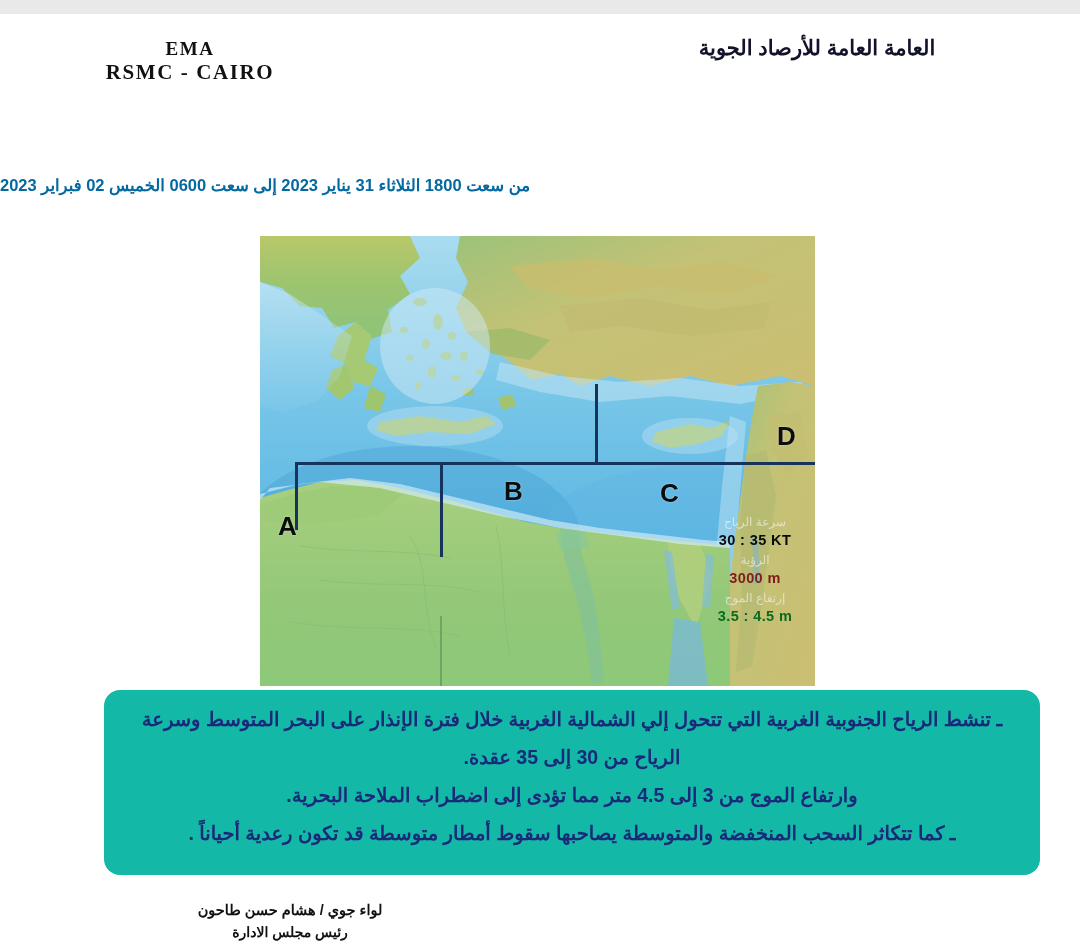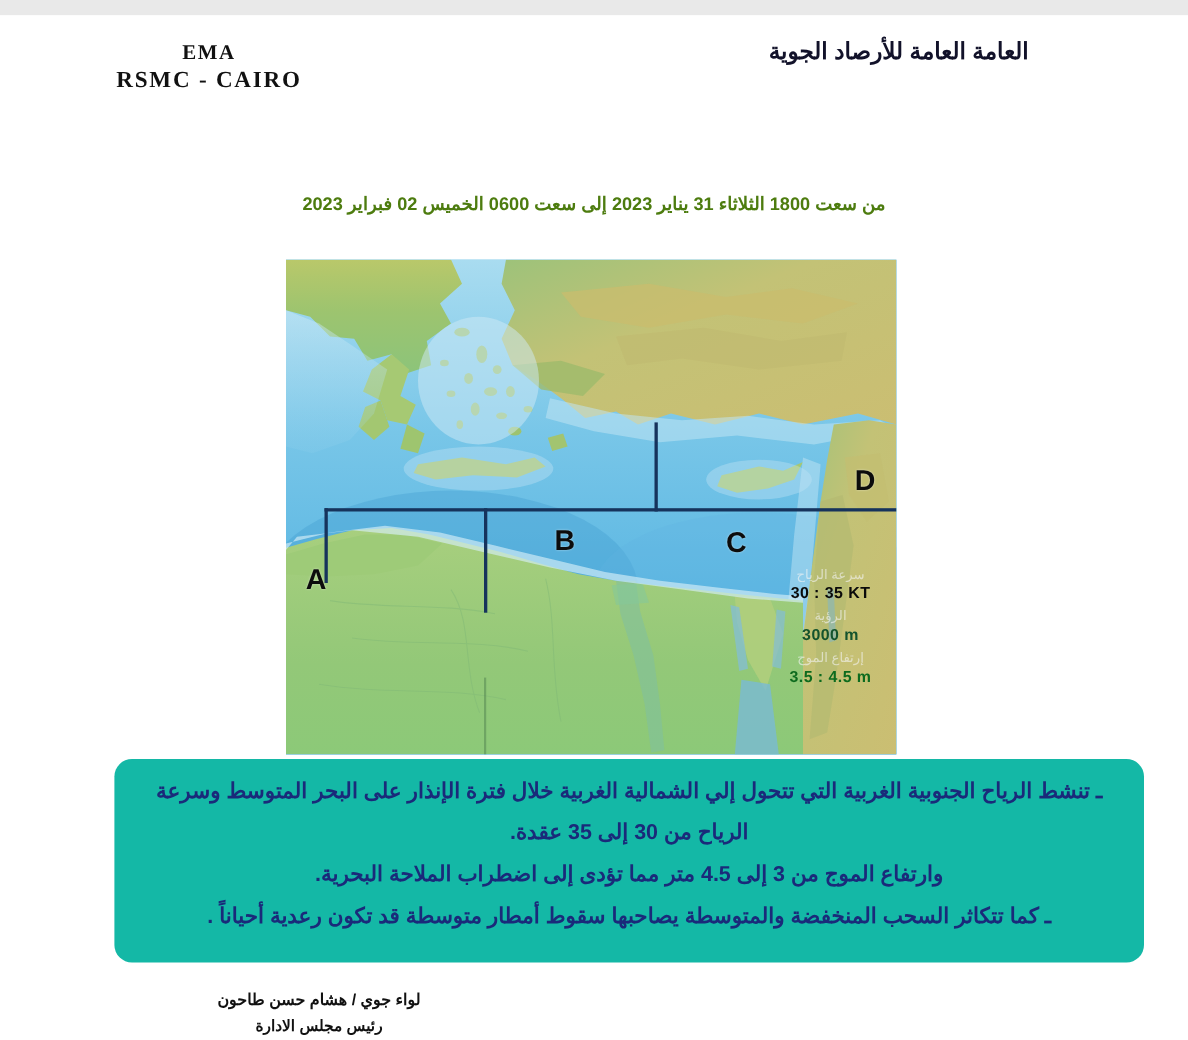--- a/index.html
+++ b/index.html
@@ -82,25 +82,25 @@
     text-align: center;
     direction: rtl;
     font-size: 21px;
     font-weight: bold;
     color: #101010;
   }
   .doc-period {
     position: absolute;
     left: 0; top: 162px;
     width: 1080px;
-    text-align: center;
+    text-align: left;
     direction: rtl;
     font-size: 16.5px;
     font-weight: bold;
-    color: #4d7c0f;
+    color: #0369a1;
     letter-spacing: 0.3px;
   }
 
   
   .map-wrap {
     position: absolute;
     left: 260px; top: 222px;
     width: 555px; height: 450px;
     overflow: hidden;
     background: #6fc2e8;
@@ -152,21 +152,21 @@
     font-weight: normal;
   }
   .readout .val {
     font-size: 14.5px;
     font-weight: bold;
     line-height: 1.5;
     letter-spacing: .4px;
     direction: ltr;
   }
   .val-wind { color: #0a0a0a; }
-  .val-vis  { color: #14532d; }
+  .val-vis  { color: #7f1d1d; }
   .val-wave { color: #0d6b1e; }
 
   
   .warn-box {
     position: absolute;
     left: 104px; top: 676px;
     width: 936px; height: 185px;
     background: #14b8a6;
     border-radius: 16px;
     direction: rtl;

